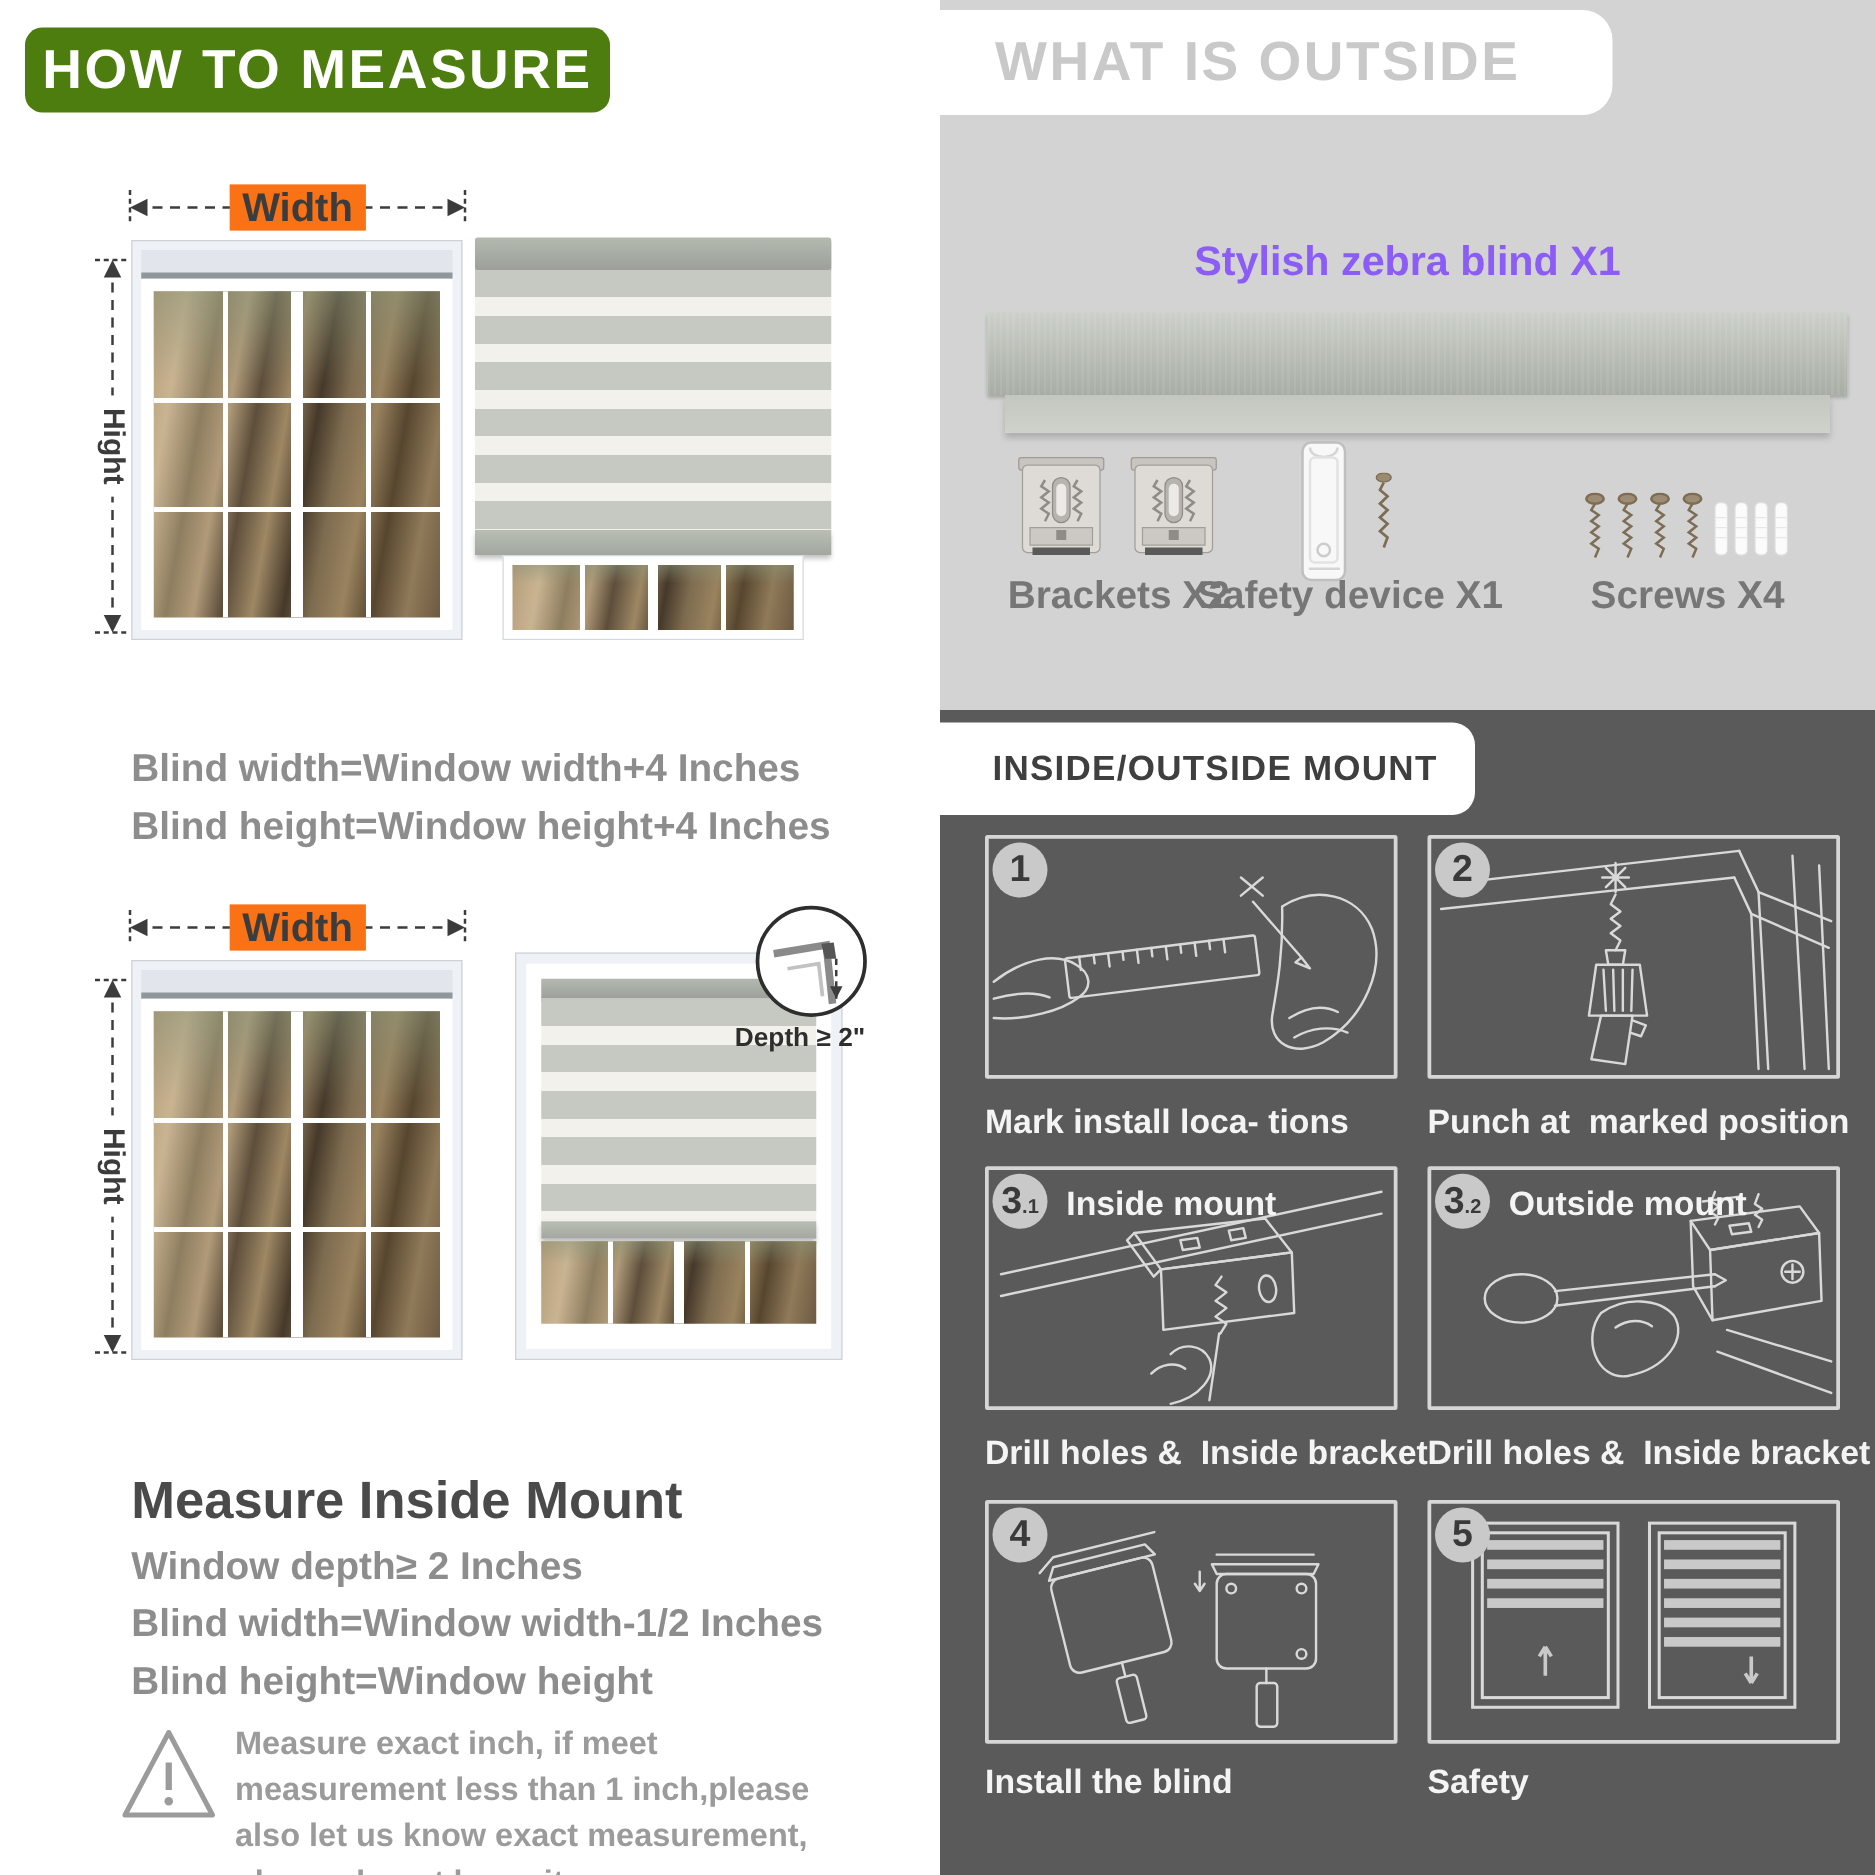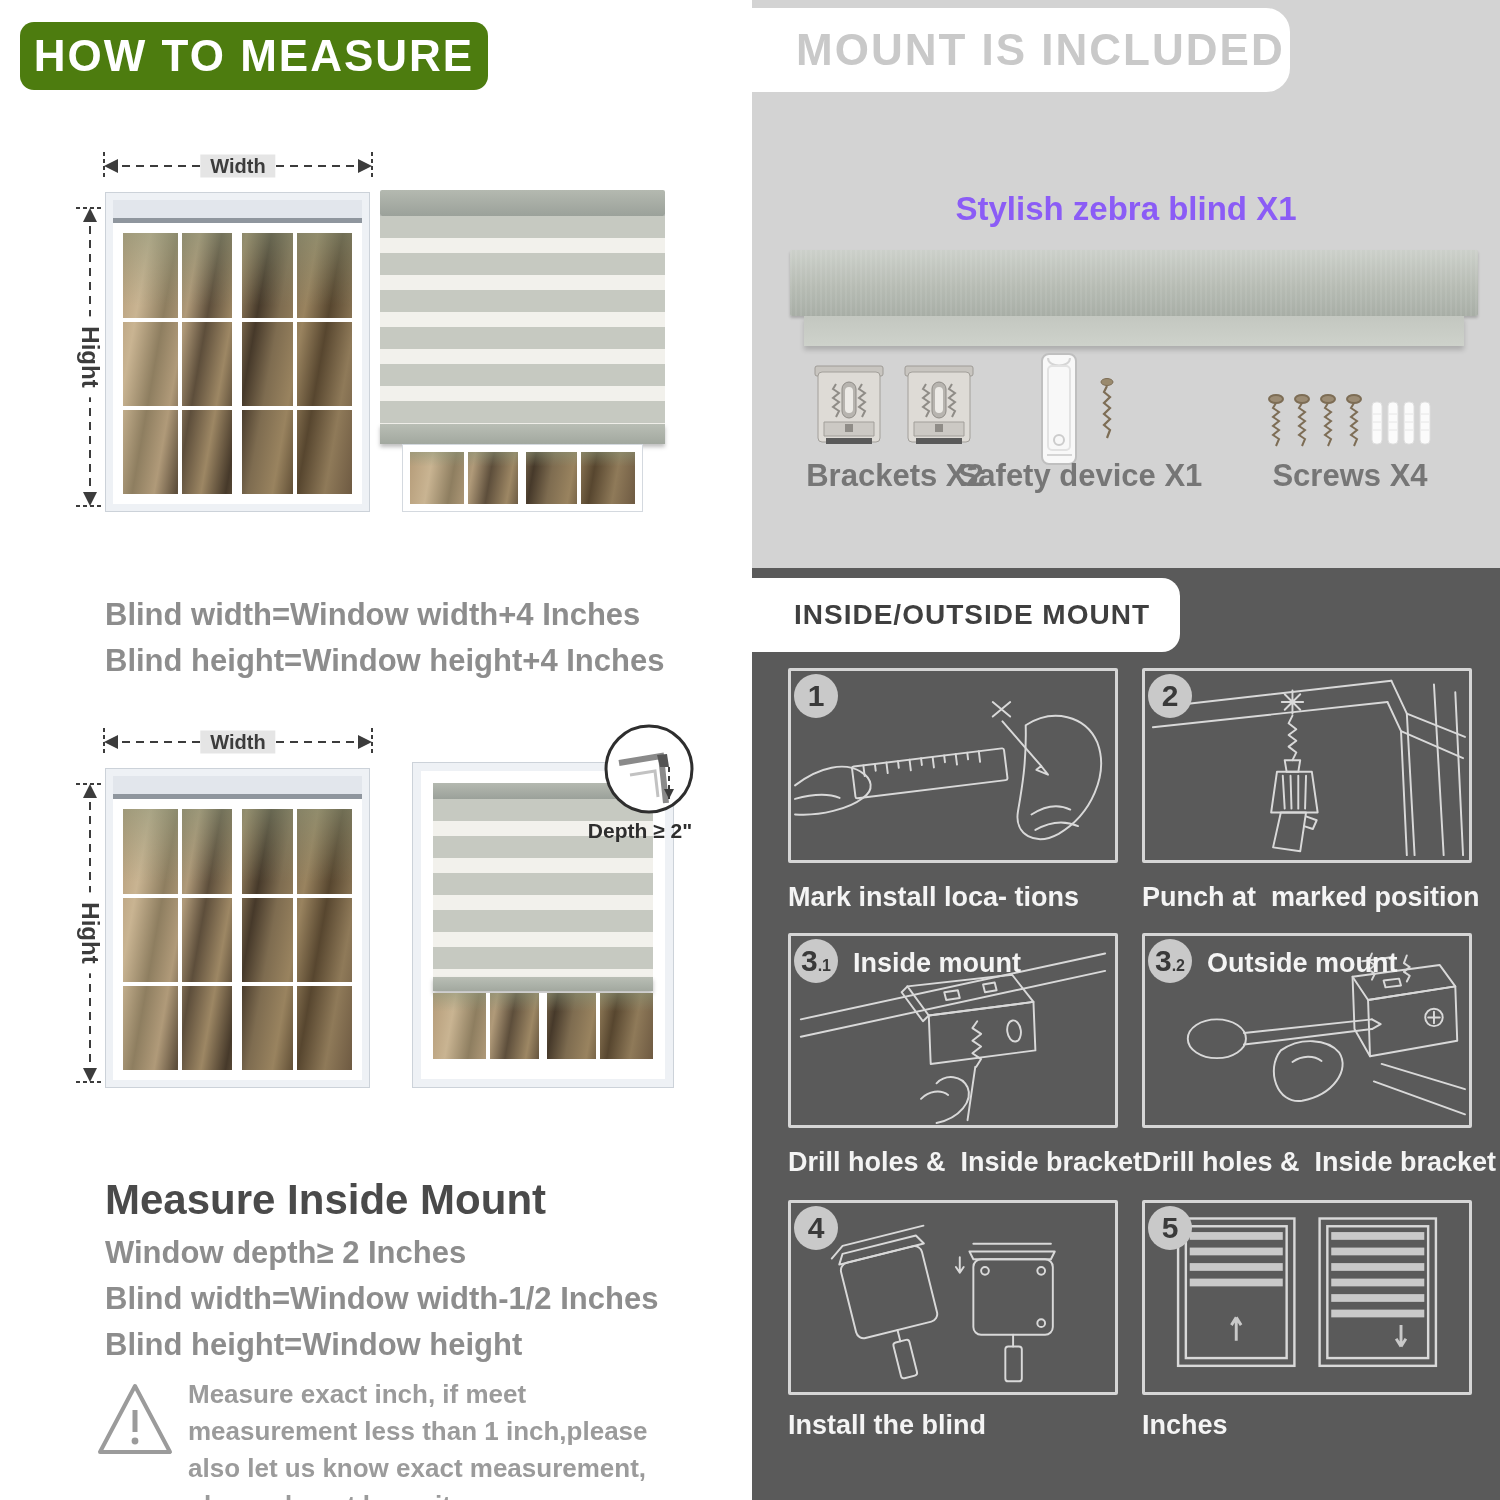--- a/index.html
+++ b/index.html
@@ -43,21 +43,21 @@
   .muntins-lite{position:absolute;inset:0;background-image:
     linear-gradient(to right, rgba(0,0,0,0) 0, rgba(0,0,0,0) calc(25% - 2px), #ffffff calc(25% - 2px), #ffffff calc(25% + 2px), rgba(0,0,0,0) calc(25% + 2px)),
     linear-gradient(to right, rgba(0,0,0,0) 0, rgba(0,0,0,0) calc(75% - 2px), #ffffff calc(75% - 2px), #ffffff calc(75% + 2px), rgba(0,0,0,0) calc(75% + 2px)),
     linear-gradient(to right, rgba(0,0,0,0) 0, rgba(0,0,0,0) calc(50% - 4px), #ffffff calc(50% - 4px), #ffffff calc(50% + 4px), rgba(0,0,0,0) calc(50% + 4px));}
 
   .zebra{background:repeating-linear-gradient(180deg,#c6c9c1 0px,#c6c9c1 22px,#f2f1ec 22px,#f2f1ec 37px);}
   .cassette{background:linear-gradient(180deg,#b4b9b0,#9ba19a);box-shadow:0 2px 0 rgba(80,85,78,0.55);}
   .rail{background:linear-gradient(180deg,#b9beb5,#a2a89f);box-shadow:0 3px 4px rgba(0,0,0,0.25);}
 
   
-  .dim-label{background:#e5e5e5;color:#3c3c3c;font-weight:bold;font-size:20px;padding:0 10px;}
+  .dim-label{background:#f97316;color:#3c3c3c;font-weight:bold;font-size:32px;padding:0 10px;}
   .vlabel{writing-mode:vertical-rl;background:#ffffff;color:#3c3c3c;font-weight:bold;font-size:24px;padding:10px 0;}
   .depth-label{font-size:21px;font-weight:bold;color:#2e2e2e;}
 
   
   .blind-title{left:752px;top:190px;width:748px;text-align:center;color:#8b5cf6;font-size:33px;font-weight:bold;}
   .headrail-main{left:790px;top:250px;width:688px;height:66px;border-radius:2px;
     background:linear-gradient(180deg,#ccd0ca 0%,#b7bcb4 55%,#a8aea6 100%);
     box-shadow:0 2px 3px rgba(0,0,0,0.2);}
   .headrail-fabric{left:804px;top:316px;width:660px;height:30px;
     background:linear-gradient(180deg,#c3c7c0,#ced2cb);box-shadow:0 4px 5px rgba(0,0,0,0.18);}
@@ -194,21 +194,21 @@
   <div class="abs" style="left:92px;top:1378px;width:86px;height:84px;">
     <svg width="86" height="84">
       <path d="M43,8 L78,74 L8,74 Z" fill="none" stroke="#9b9b9b" stroke-width="4" stroke-linejoin="round"></path>
       <line x1="43" y1="32" x2="43" y2="54" stroke="#9b9b9b" stroke-width="5"></line>
       <circle cx="43" cy="63" r="3.4" fill="#9b9b9b"></circle>
     </svg>
   </div>
   <div class="abs note-text" style="left:188px;top:1376px;">Measure exact inch, if meet measurement less than 1 inch,please also let us know exact measurement, please do not leave it</div>
 
   <div class="abs pill-white-top">
-    <span>MOUNT IS INCLUDED</span>
+    <span>WHAT IS OUTSIDE</span>
   </div>
 
   <div class="abs blind-title">Stylish zebra blind X1</div>
 
   <div class="abs headrail-main" style="background-image:repeating-linear-gradient(90deg,rgba(255,255,255,0.07) 0 2px,rgba(0,0,0,0) 2px 5px),linear-gradient(180deg,#ccd0ca 0%,#b7bcb4 55%,#a8aea6 100%);"></div>
   <div class="abs headrail-fabric"></div>
 
   <div class="abs" style="left:812px;top:362px;display:flex;gap:16px;">
     <svg width="74" height="92" viewBox="0 0 74 92">
       <rect x="3" y="4" width="68" height="10" rx="2" fill="#c8c5c0" stroke="#9e9b96"></rect>
@@ -460,15 +460,15 @@
           <rect x="190" y="94" width="96" height="8"></rect>
             <rect x="190" y="110" width="96" height="8"></rect>
         </g>
         <path d="M262,126 v22 M262,148 l-5,-8 M262,148 l5,-8" stroke="#c9c9c9" stroke-width="3"></path>
       </g>
     </svg>
     <div class="badge">
       <span>5</span>
     </div>
   </div>
-  <div class="caption" style="left:1142px;top:1410px;">Inches</div>
+  <div class="caption" style="left:1142px;top:1410px;">Safety</div>
 
 </div>
 
 </body></html>

